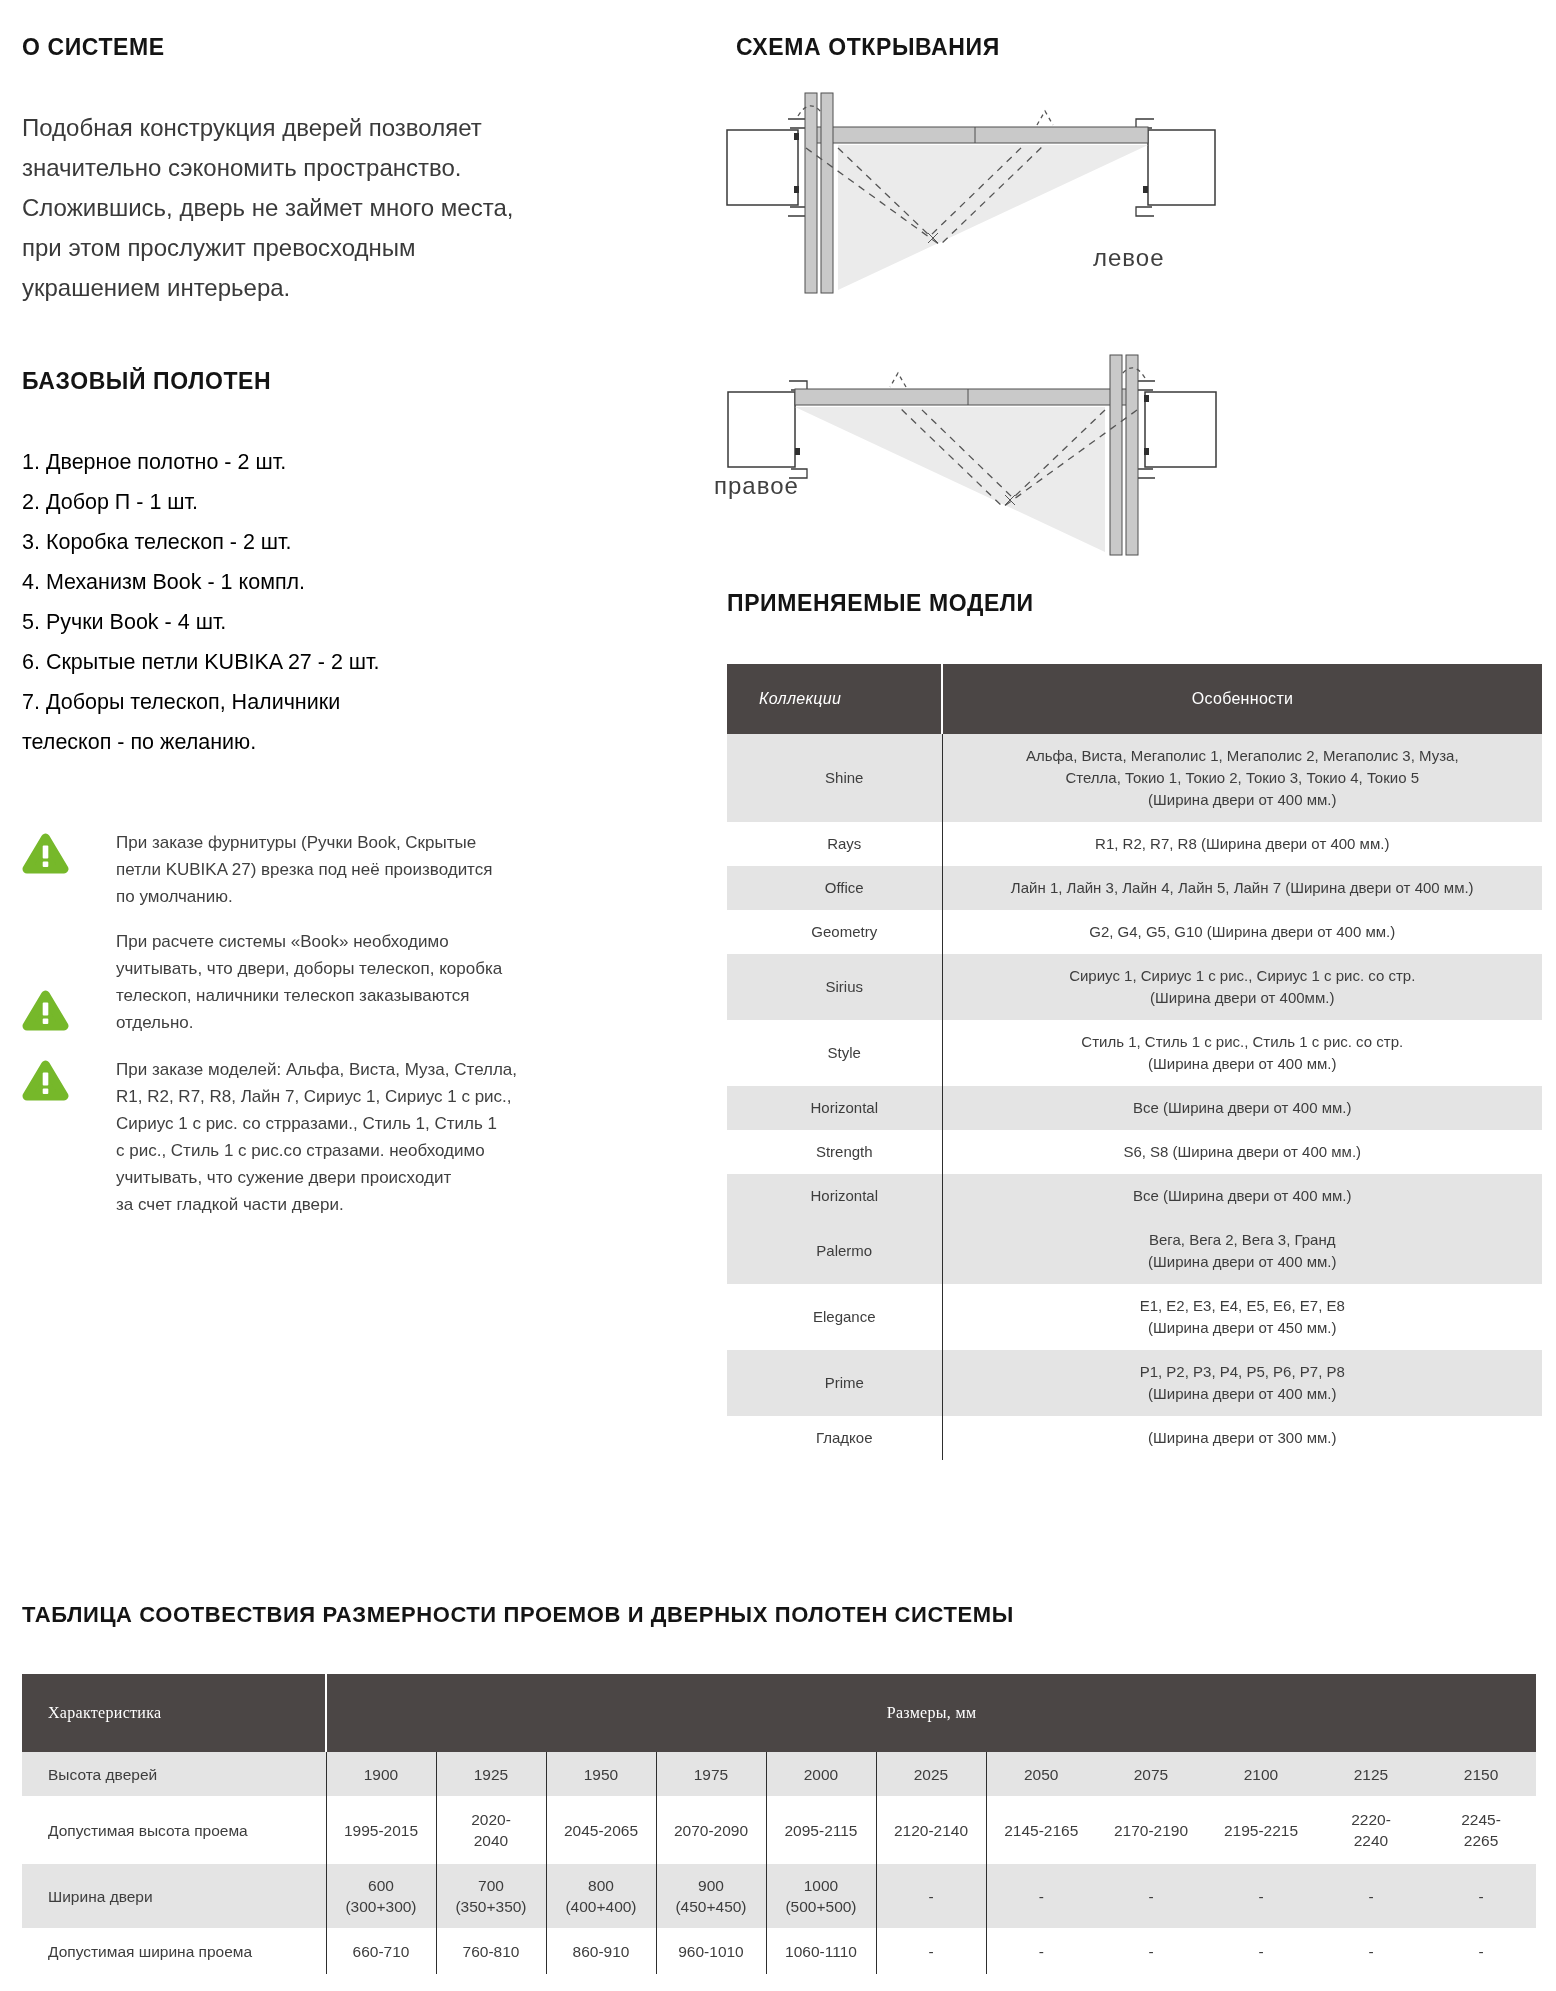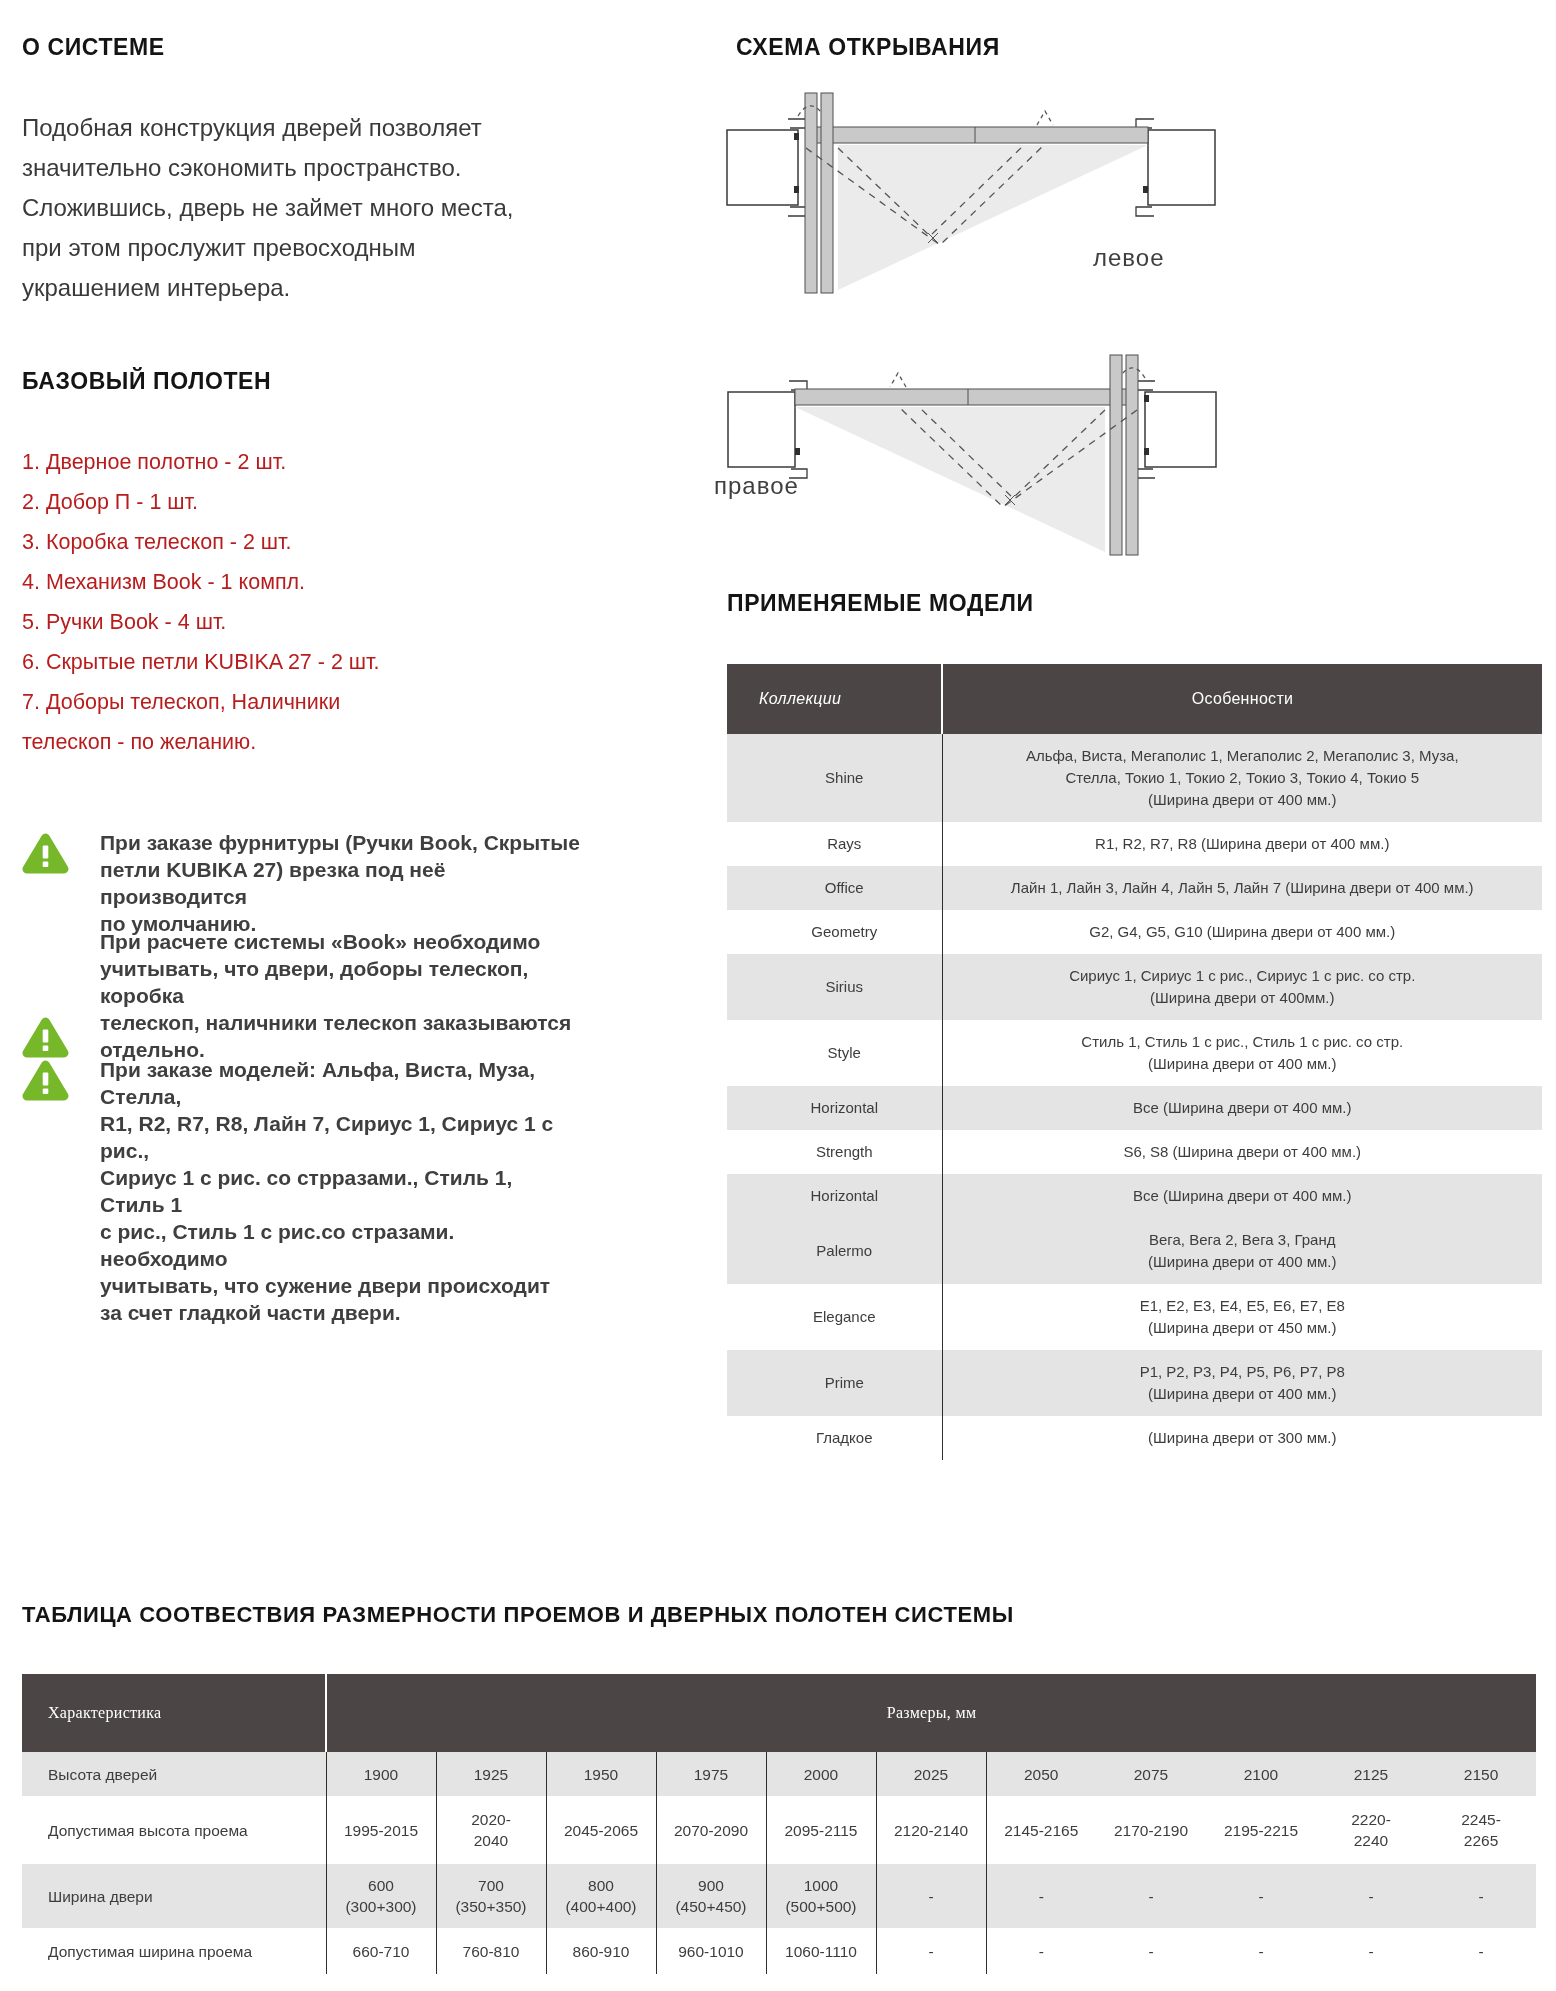--- a/index.html
+++ b/index.html
@@ -9,25 +9,25 @@
     font-family:"Liberation Sans", sans-serif; color:#3c3c3c;
   }
   .abs { position:absolute; }
   .h1 { font-size:23px; font-weight:700; color:#141414; letter-spacing:.6px; }
   .pre { white-space:pre-line; }
 
   
   #about-title { left:22px; top:34px; }
   #about-text  { left:22px; top:108px; width:540px; font-size:24px; line-height:40px; color:#3a3a3a; }
   #kit-title   { left:22px; top:368px; }
-  #kit-list    { left:22px; top:442px; width:540px; font-size:21.5px; line-height:40px; list-style:none; color:#b91c1c; }
+  #kit-list    { left:22px; top:442px; width:540px; font-size:21.5px; line-height:40px; list-style:none; color:#000000; }
 
   .note { position:absolute; left:22px; width:560px; display:flex; }
   .note .icon { width:47px; flex:0 0 47px; margin-top:3px; }
-  .note .txt  { margin-left:31px; font-size:21px; line-height:27px; color:#3f3f3f; width:480px;font-weight:bold; }
+  .note .txt  { margin-left:47px; font-size:17px; line-height:27px; color:#3f3f3f; width:480px; }
   #note-0 { top:829px; } #note-1 { top:928px;align-items:flex-end; } #note-2 { top:1056px; }
 
   
   #scheme-title { left:736px; top:34px; }
   .diagram { position:absolute; width:530px; height:212px; }
   #diagram-left  { left:690px; top:88px; }
   #diagram-right { left:723px; top:350px; transform:scaleX(-1); }
   .diagram-label { position:absolute; font-size:24px; color:#3f3f3f; letter-spacing:1px; }
   #label-left  { left:1093px; top:244px; }
   #label-right { left:714px;  top:472px; }

